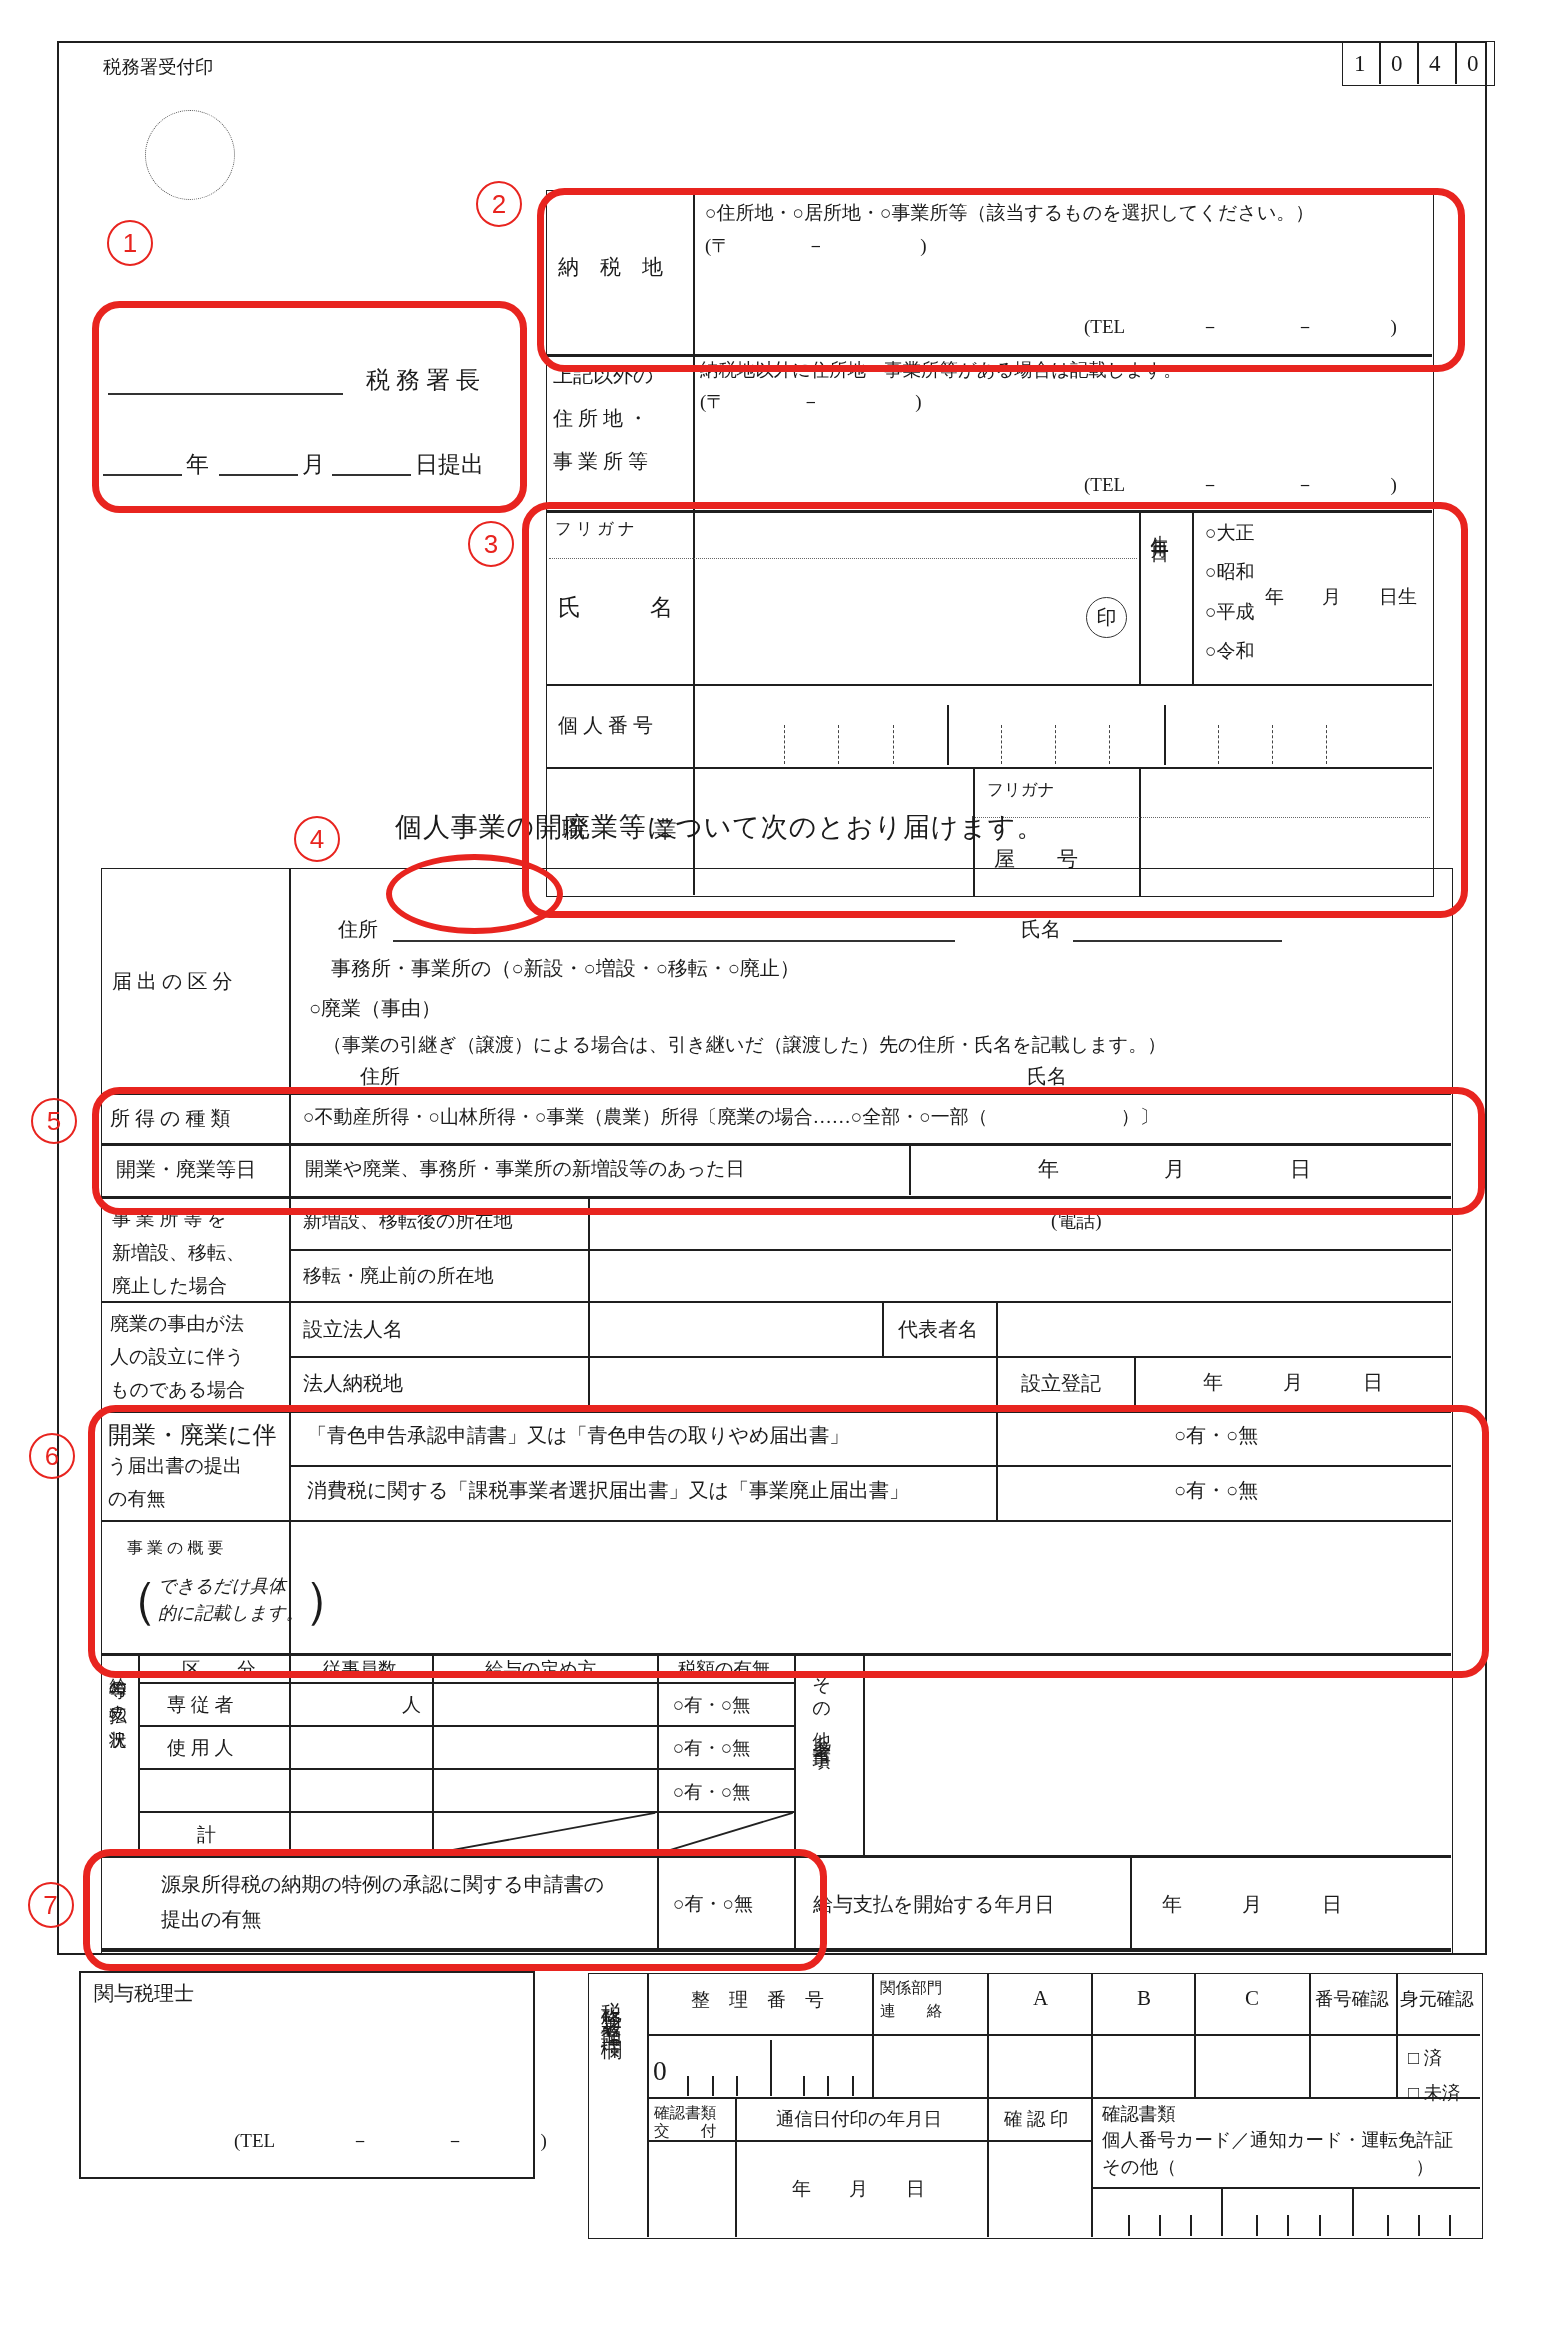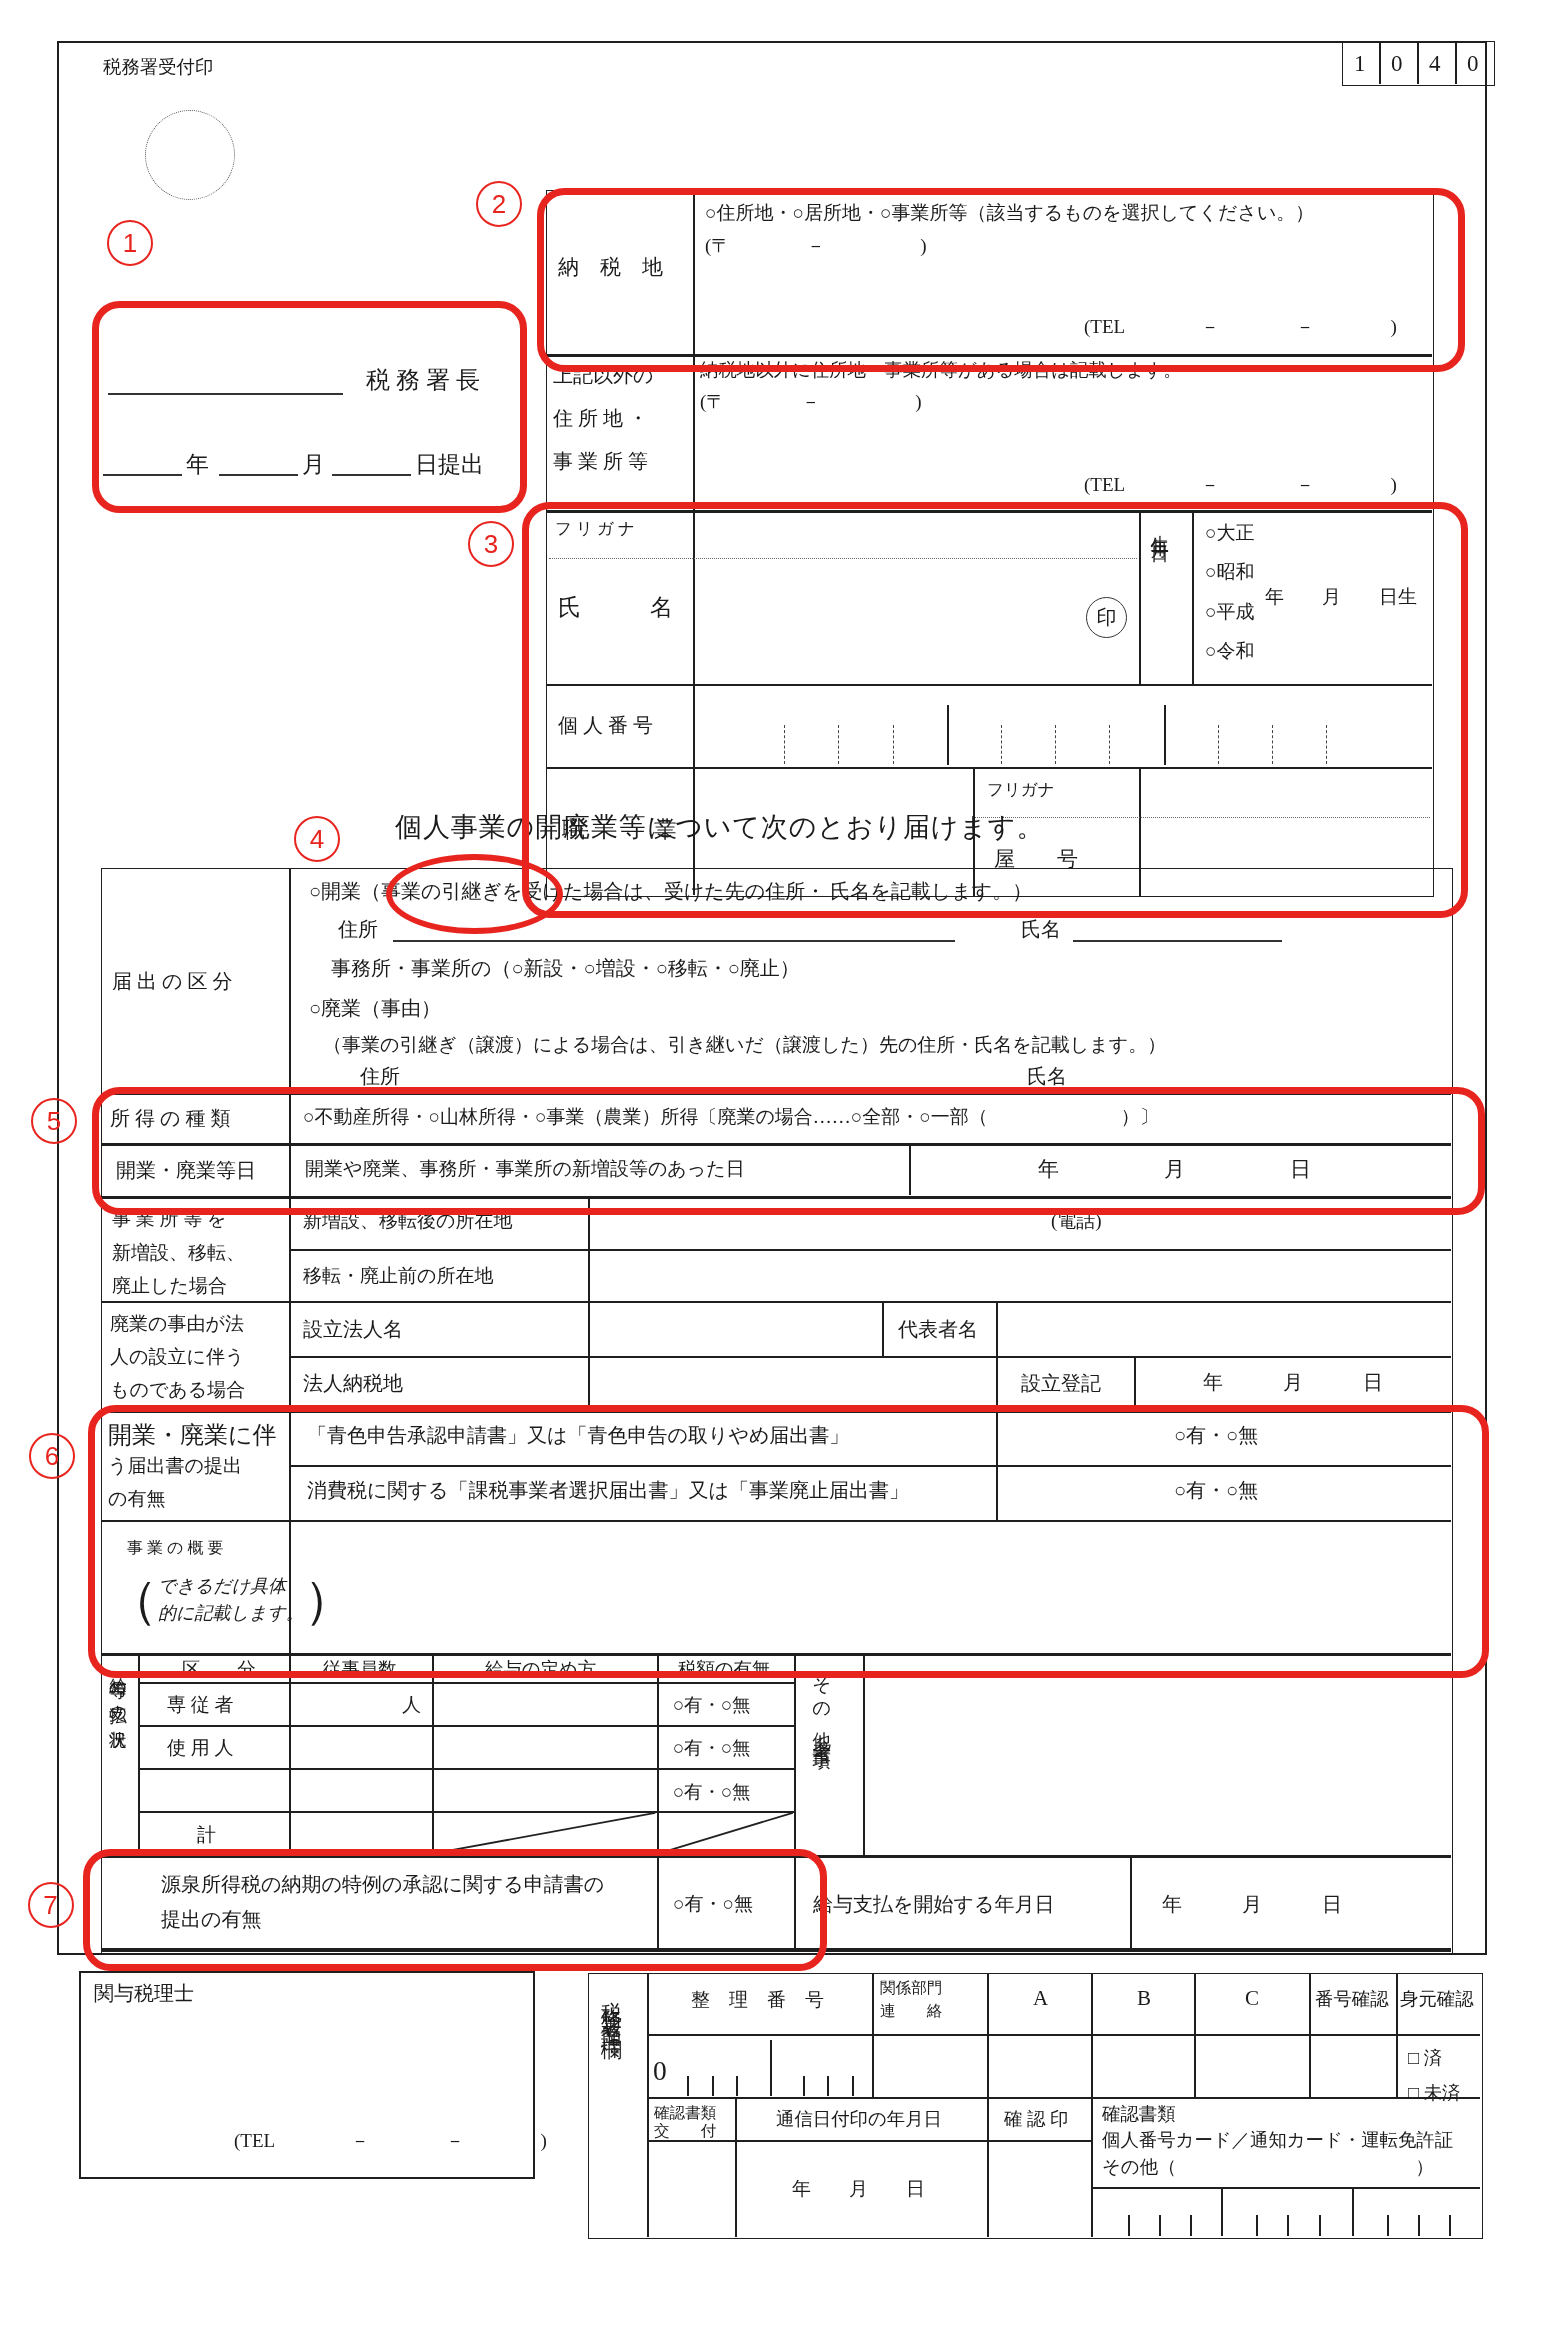--- a/index.html
+++ b/index.html
@@ -118,35 +118,34 @@
   <i class="h" style="left:289px;top:1249px;width:1162px;"></i>
   <i class="h" style="left:101px;top:1301px;width:1350px;"></i>
   <i class="h" style="left:289px;top:1356px;width:1162px;"></i>
   <i class="h" style="left:101px;top:1410px;width:1350px;height:2.8px;"></i>
   <i class="h" style="left:289px;top:1465px;width:1162px;"></i>
   <i class="h" style="left:101px;top:1520px;width:1350px;"></i>
   <i class="h" style="left:101px;top:1653px;width:1350px;height:2.8px;"></i>
   <i class="h" style="left:101px;top:1855px;width:1350px;height:2.8px;"></i>
 
   <span class="t" style="left:112px;top:970px;font-size:20px;">届 出 の 区 分</span>
-  <span class="t" style="left:309px;top:880px;font-size:20px;">○開業（事業の引継ぎを受けた場合は、受けた先の住所・ 氏名を記載します。）</span>
   <span class="t" style="left:338px;top:918px;font-size:20px;">住所</span>
   <i class="u" style="left:393px;top:940px;width:562px;"></i>
   <span class="t" style="left:1021px;top:918px;font-size:20px;">氏名</span>
   <i class="u" style="left:1073px;top:940px;width:209px;"></i>
   <span class="t" style="left:331px;top:957px;font-size:20px;">事務所・事業所の（○新設・○増設・○移転・○廃止）</span>
   <span class="t" style="left:309px;top:997px;font-size:20px;">○廃業（事由）</span>
   <span class="t" style="left:323px;top:1034px;font-size:19px;">（事業の引継ぎ（譲渡）による場合は、引き継いだ（譲渡した）先の住所・氏名を記載します。）</span>
   <span class="t" style="left:360px;top:1065px;font-size:20px;">住所</span>
   <span class="t" style="left:1027px;top:1065px;font-size:20px;">氏名</span>
 
   <span class="t" style="left:110px;top:1107px;font-size:20px;">所 得 の 種 類</span>
   <span class="t" style="left:303px;top:1106px;font-size:19px;">○不動産所得・○山林所得・○事業（農業）所得〔廃業の場合……○全部・○一部（　　　　　　　）〕</span>
 
-  <span class="t" style="left:116px;top:1159px;font-size:20px;">開業・廃業等日</span>
+  <span class="t" style="left:116px;top:1159px;font-size:20px;font-family:Liberation Mono, monospace;">開業・廃業等日</span>
   <span class="t" style="left:305px;top:1158px;font-size:19px;">開業や廃業、事務所・事業所の新増設等のあった日</span>
   <span class="t" style="left:1038px;top:1157px;font-size:21px;">年　　　　　月　　　　　日</span>
 
   <span class="t" style="left:112px;top:1208px;font-size:19px;">事 業 所 等 を</span>
   <span class="t" style="left:112px;top:1242px;font-size:19px;">新増設、移転、</span>
   <span class="t" style="left:112px;top:1275px;font-size:19px;">廃止した場合</span>
   <span class="t" style="left:303px;top:1210px;font-size:19px;">新増設、移転後の所在地</span>
   <span class="t" style="left:1051px;top:1210px;font-size:19px;">(電話)</span>
   <span class="t" style="left:303px;top:1265px;font-size:19px;">移転・廃止前の所在地</span>
 

